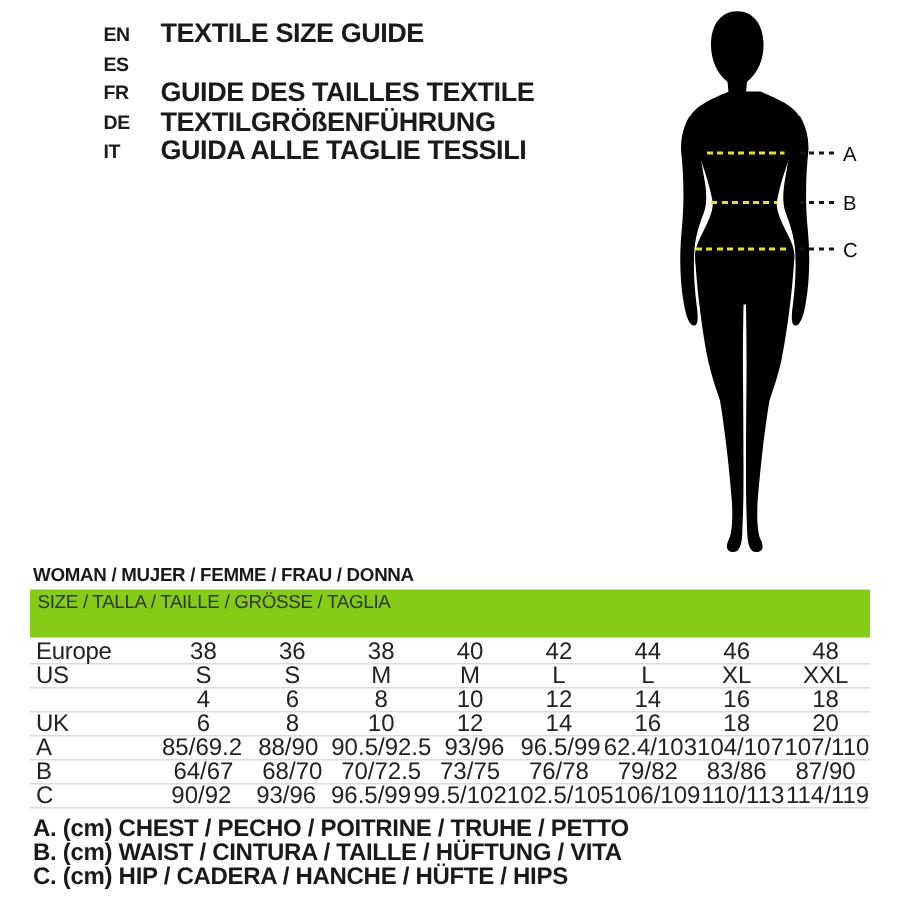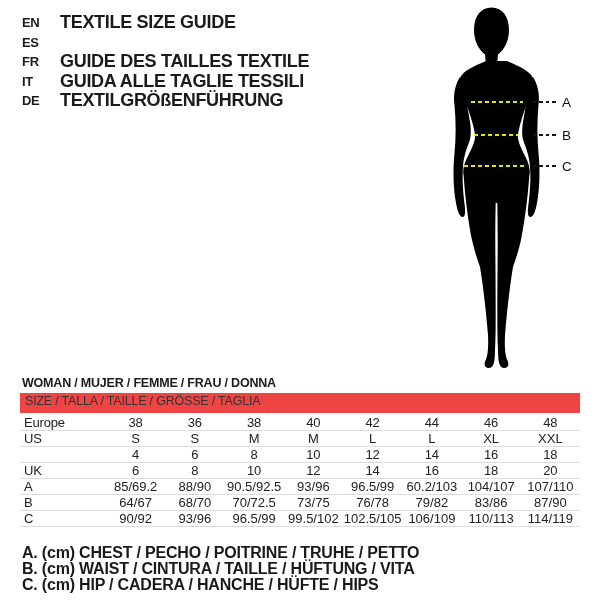--- a/index.html
+++ b/index.html
@@ -1,44 +1,44 @@
 <!DOCTYPE html>
 <html><head>
 <meta charset="utf-8">
 <style>
   html,body{margin:0;padding:0;background:#fff;}
   .screen{position:relative;width:600px;height:600px;background:#ffffff;overflow:hidden;
           font-family:"Liberation Sans",sans-serif;color:#1a1a1a;}
 
   
   .lang-list{position:absolute;left:22px;top:13px;}
-  .lang-row{display:flex;height:19.6px;line-height:19.6px;}
+  .lang-row{display:flex;height:19.6px;line-height:19.6px;margin-left:47px;}
   .lang-code{width:38px;font-size:13px;font-weight:700;letter-spacing:-0.3px;}
   .lang-label{font-size:18px;font-weight:700;letter-spacing:-0.3px;white-space:nowrap;}
 
   
   .figure-wrap{position:absolute;left:450px;top:5px;width:93px;height:365px;}
   .figure-wrap svg{display:block;}
 
   
   .dash{position:absolute;height:2px;}
   .dash-yellow{background:repeating-linear-gradient(90deg,#e9e400 0,#e9e400 4px,transparent 4px,transparent 7px);}
   .dash-black{background:repeating-linear-gradient(90deg,#151515 0,#151515 3.5px,transparent 3.5px,transparent 6.5px);}
   .marker-label{position:absolute;width:16px;font-size:13.5px;line-height:15px;color:#111;}
 
   
   .section-title{position:absolute;left:22px;top:376px;font-size:12.5px;font-weight:700;
                  letter-spacing:-0.2px;white-space:nowrap;}
 
   
   .size-table{position:absolute;left:20px;top:393px;width:560px;}
-  .st-header{height:20px;line-height:16px;background:#ef4444;color:#333;
+  .st-header{height:32px;line-height:16px;background:#84cc16;color:#333;
              font-size:12.5px;letter-spacing:-0.2px;padding-left:5px;margin-bottom:2px;}
   .st-row{display:flex;height:15px;line-height:15px;border-bottom:1px solid #dcdcdc;
-          font-size:13px;color:#222;}
+          font-size:16px;color:#222;}
   .st-label{width:82px;padding-left:4px;letter-spacing:-0.2px;}
   .st-cell{flex:1;text-align:center;}
 
   
   .legend{position:absolute;left:22px;top:545px;}
   .legend-line{height:16.2px;line-height:16.2px;font-size:16px;font-weight:700;
                letter-spacing:-0.2px;white-space:nowrap;}
 </style>
 </head>
 <body>
@@ -51,26 +51,26 @@
       <span class="lang-label">TEXTILE SIZE GUIDE</span>
     </div>
     <div class="lang-row">
       <span class="lang-code">ES</span>
     </div>
     <div class="lang-row">
       <span class="lang-code">FR</span>
       <span class="lang-label">GUIDE DES TAILLES TEXTILE</span>
     </div>
     <div class="lang-row">
+      <span class="lang-code">DE</span>
+      <span class="lang-label">TEXTILGRÖßENFÜHRUNG</span>
+    </div>
+    <div class="lang-row">
       <span class="lang-code">IT</span>
       <span class="lang-label">GUIDA ALLE TAGLIE TESSILI</span>
-    </div>
-    <div class="lang-row">
-      <span class="lang-code">DE</span>
-      <span class="lang-label">TEXTILGRÖßENFÜHRUNG</span>
     </div>
   </div>
 
   <div class="figure-wrap">
     <svg width="93" height="365" viewBox="0 0 93 365" xmlns="http://www.w3.org/2000/svg">
       <g fill="#000000">
 
         <path d="M41.5,2.5 C52,2.5 59,11 59,25 C59,35 55,44 48,49.5 L47,60 L36,60 L35,49.5 C28,44 24,35 24,25 C24,11 31,2.5 41.5,2.5 Z"></path>
 
         <path d="M36,56 C24,61 13,66 10,73 C7,80 10,88 15,96 C19,106 23,118 25,129 C26,135 22,143 18,151 C14,159 13,163 13.5,168 C14,177 19,184 25,190 C33,196 40,198 46.5,198 C53,198 60,196 68,190 C74,184 79,177 79.5,168 C80,163 79,159 75,151 C71,143 67,135 68,129 C70,118 74,106 78,96 C83,88 86,80 83,73 C80,66 69,61 57,56 Z"></path>
@@ -151,21 +151,21 @@
       <span class="st-cell">20</span>
     </div>
 
     <div class="st-row">
       <span class="st-label">A</span>
       <span class="st-cell">85/69.2</span>
       <span class="st-cell">88/90</span>
       <span class="st-cell">90.5/92.5</span>
       <span class="st-cell">93/96</span>
       <span class="st-cell">96.5/99</span>
-      <span class="st-cell">60.2/103</span>
+      <span class="st-cell">62.4/103</span>
       <span class="st-cell">104/107</span>
       <span class="st-cell">107/110</span>
     </div>
 
     <div class="st-row">
       <span class="st-label">B</span>
       <span class="st-cell">64/67</span>
       <span class="st-cell">68/70</span>
       <span class="st-cell">70/72.5</span>
       <span class="st-cell">73/75</span>

